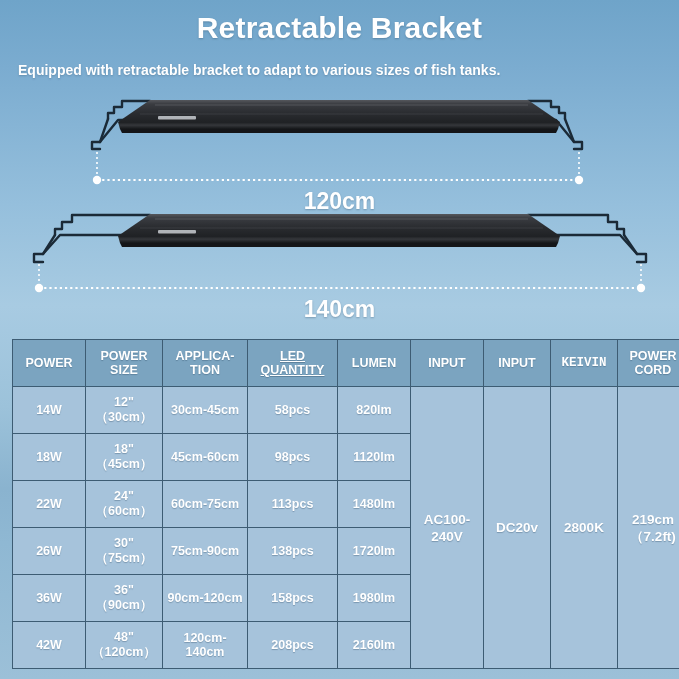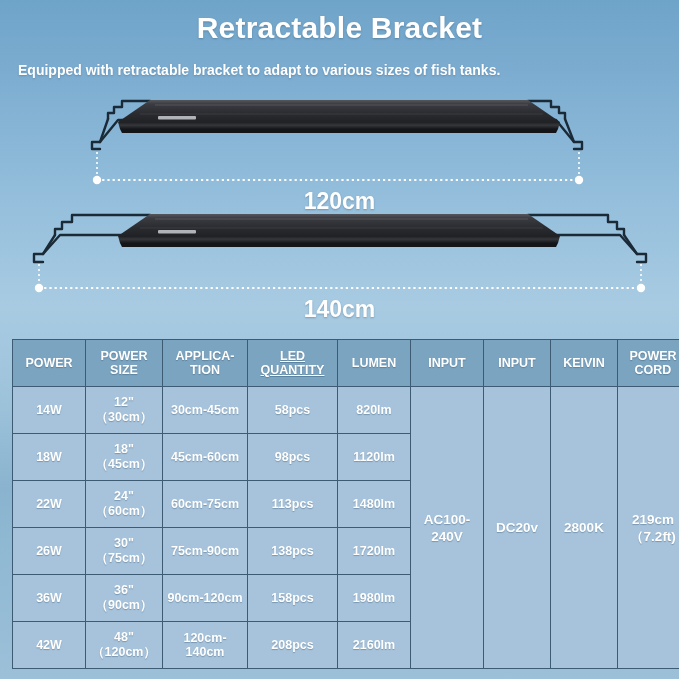--- a/index.html
+++ b/index.html
@@ -83,21 +83,21 @@
     font-size:13.5px;
     line-height:17px;
   }
   th.c-power{width:68px;}
   th.c-size{width:72px;}
   th.c-app{width:80px;margin-left:19px;}
   th.c-qty{width:85px;text-decoration:underline;}
   th.c-lumen{width:68px;}
   th.c-input{width:68px;}
   th.c-output{width:62px;}
-  th.c-kelvin{width:62px;}
+  th.c-kelvin{width:62px;font-family:Liberation Mono, monospace;}
   th.c-cord{width:66px;}
   th.align-l{text-align:left;padding-left:4px;}
 </style>
 </head>
 <body>
 
 <div id="page">
 
   <div id="title">Retractable Bracket</div>
   <div id="subtitle">Equipped with retractable bracket to adapt to various sizes of fish tanks.</div>

